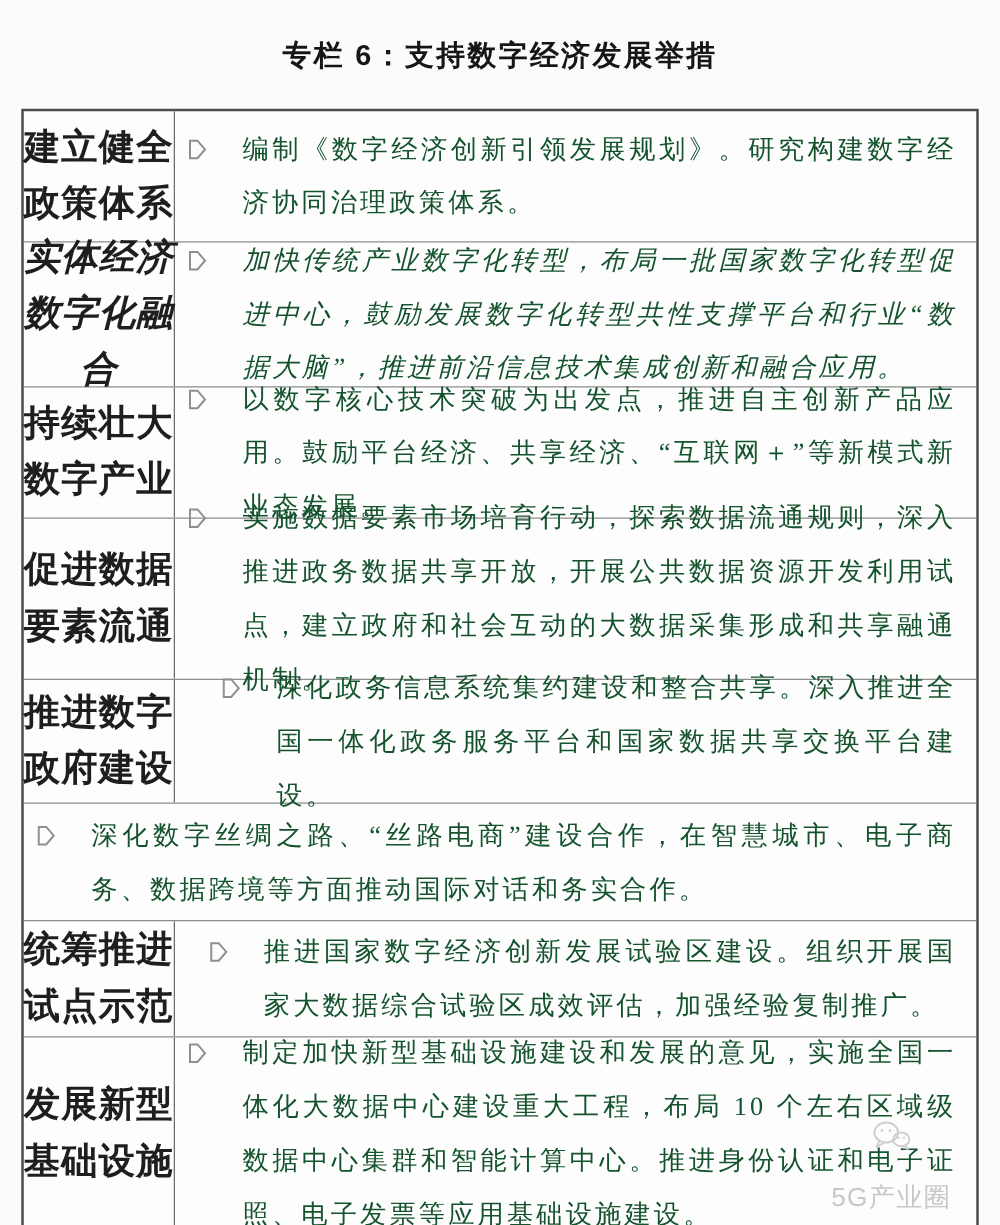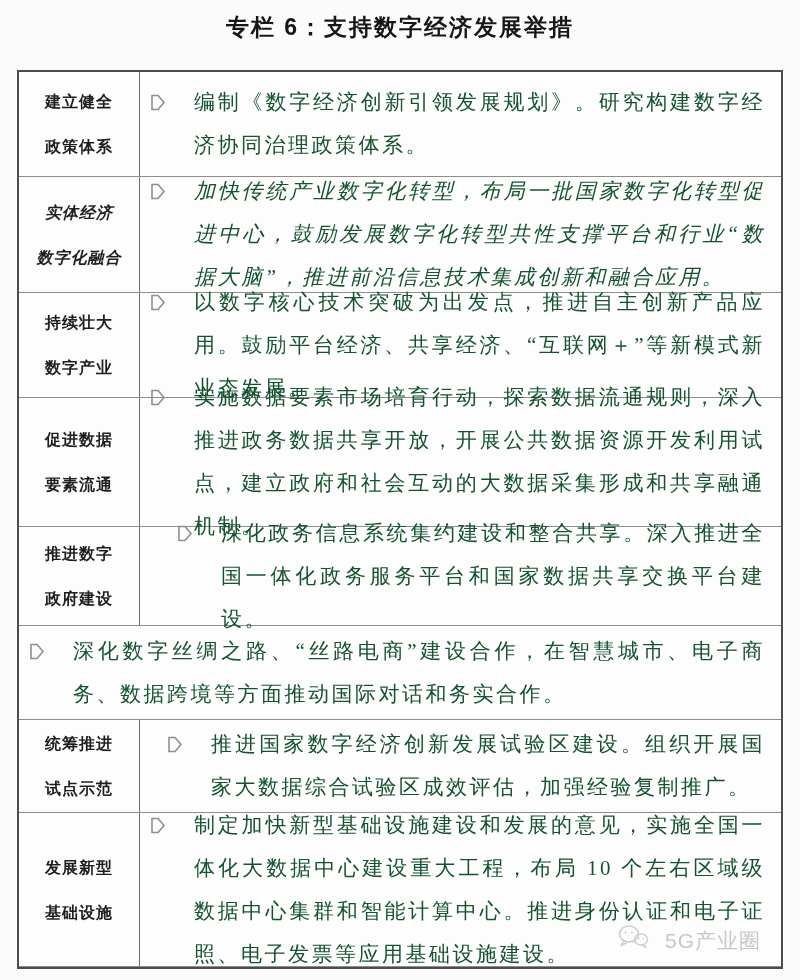--- a/index.html
+++ b/index.html
@@ -10,21 +10,21 @@
     background: #fbfbfb;
     overflow: hidden;
   }
   .page {
     position: relative;
     width: 800px;
     height: 980px;
     font-family: "Liberation Sans", sans-serif;
   }
   .title {
-    margin: 0;
+    margin: 17px;
     padding-top: 12px;
     height: 48px;
     text-align: center;
     font-size: 23px;
     font-weight: bold;
     letter-spacing: 2px;
     color: #161616;
     font-family: "Liberation Sans", sans-serif;
   }
   .table {
@@ -53,21 +53,21 @@
   .label-cell {
     width: 121px;
     flex: 0 0 121px;
     box-sizing: border-box;
     border-right: 1px solid #6e6e6e;
     display: flex;
     align-items: center;
     justify-content: center;
     text-align: center;
     white-space: pre-line;
-    font-size: 16px;
+    font-size: 29px;
     font-weight: bold;
     line-height: 45px;
     color: #1e1e1e;
     letter-spacing: 1px;
     font-family: "Liberation Sans", sans-serif;
   }
   .content-cell {
     flex: 1;
     display: flex;
     align-items: center;
@@ -93,27 +93,28 @@
     letter-spacing: 2.5px;
     color: #14532d;
     text-align: justify;
     font-family: "Liberation Serif", serif;
   }
   .watermark {
     position: absolute;
     right: 20px;
     bottom: 12px;
     display: flex;
-    align-items: flex-end;
+    align-items: center;
     gap: 16px;
     color: #c8c8c8;
     font-size: 21px;
     letter-spacing: 1px;
     font-family: "Liberation Sans", sans-serif;
     user-select: none;
+    flex-direction: column;
   }
 </style>
 </head>
 <body>
 
 <div class="page">
 
   <h1 class="title">专栏 6：支持数字经济发展举措</h1>
 
   <div class="table">

